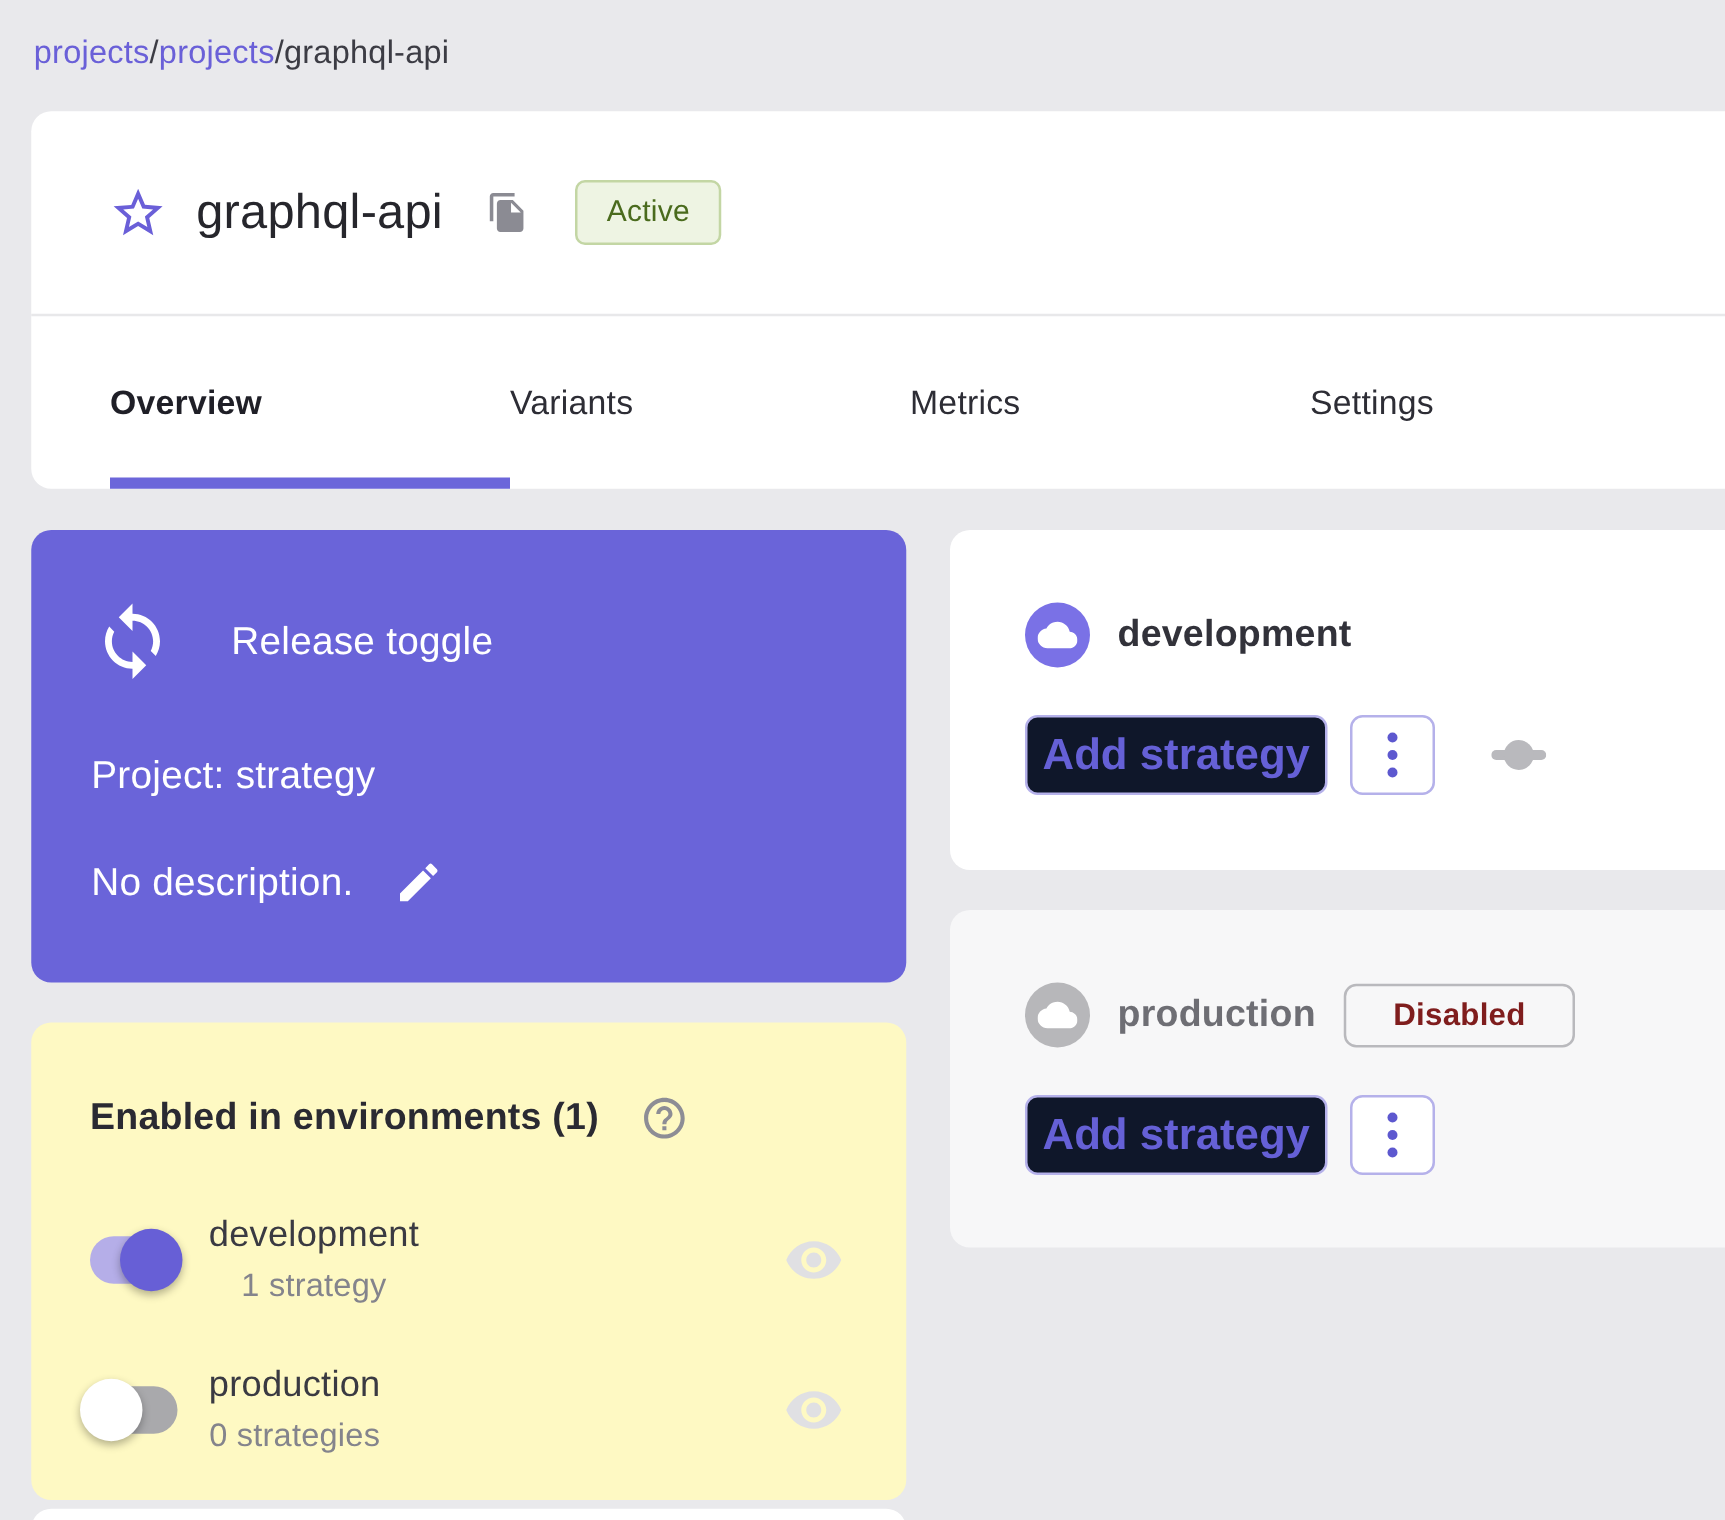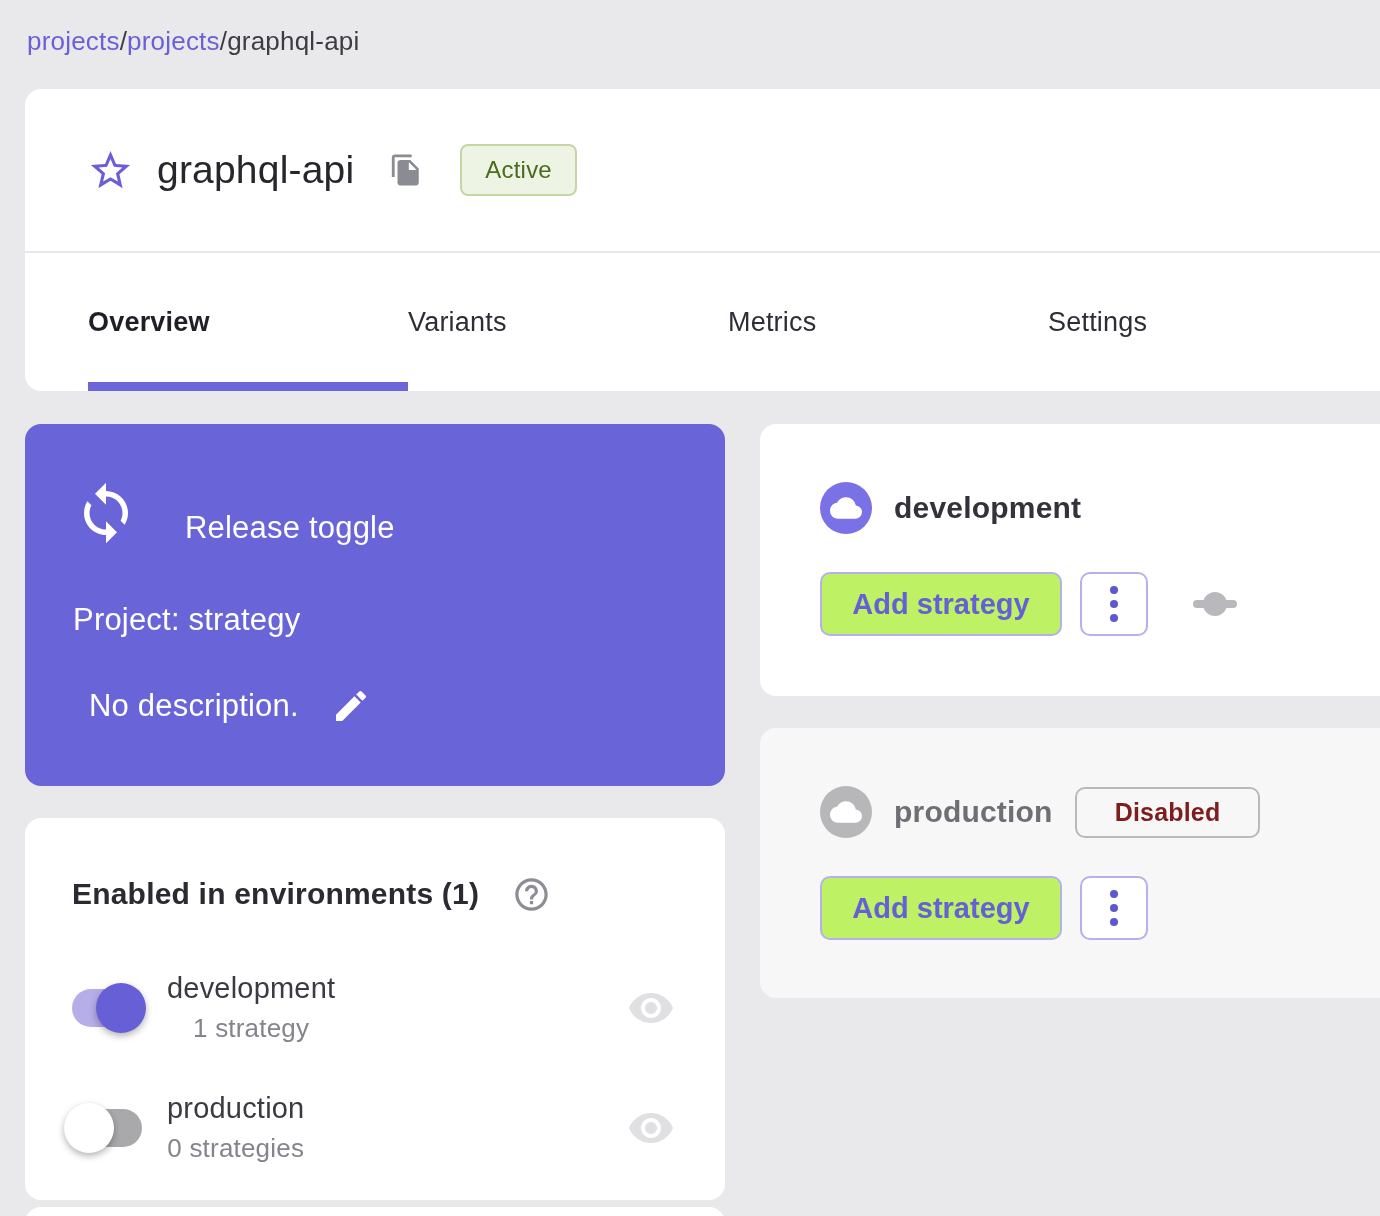--- a/index.html
+++ b/index.html
@@ -49,24 +49,24 @@
   .main-row{display:flex;padding-left:25px;gap:35px;align-items:flex-start;}
   .col-left{width:700px;flex:0 0 700px;}
   .col-right{flex:1;min-width:0;}
 
   
   .toggle-card{
     margin-top:33px;height:362px;border-radius:16px;
     background:#6a64d9;color:#ffffff;
     padding:56px 0 0 48px;box-sizing:border-box;
   }
-  .toggle-type-row{display:flex;align-items:flex-end;gap:46px;}
+  .toggle-type-row{display:flex;align-items:center;gap:46px;}
   .toggle-type-label{font-size:31px;}
   .toggle-project{margin-top:56px;font-size:31px;}
-  .toggle-desc-row{margin-top:46px;display:flex;align-items:center;gap:30px;margin-left:16px;}
+  .toggle-desc-row{margin-top:46px;display:flex;align-items:center;gap:30px;}
   .toggle-desc{font-size:31px;}
   .edit-btn{width:44px;height:44px;display:flex;align-items:center;justify-content:center;cursor:pointer;}
 
   
   .env-card{
     border-radius:16px 0 0 16px;box-sizing:border-box;
     padding:58px 0 0 60px;
   }
   .env-card.dev{margin-top:33px;height:272px;background:#ffffff;}
   .env-card.prod{margin-top:32px;height:270px;background:#f7f7f8;}
@@ -79,35 +79,35 @@
   .env-avatar.gray{background:#b7b7ba;}
   .env-name{margin-left:22px;font-size:30px;font-weight:bold;color:#32323a;}
   .env-name.muted{color:#6e6e74;}
   .disabled-badge{
     margin-left:22px;border:2px solid #b9b9bd;border-radius:10px;
     color:#7f1d1d;font-size:25px;font-weight:bold;padding:9px 38px;background:transparent;
   }
   .env-actions{margin-top:38px;display:flex;align-items:center;}
   .add-strategy-btn{
     width:242px;height:64px;box-sizing:border-box;
-    border:2px solid #b5b1ea;border-radius:10px;background:#bef264;
-    color:#6560d6;font-size:29px;font-weight:bold;
+    border:2px solid #b5b1ea;border-radius:10px;background:#0f172a;
+    color:#6560d6;font-size:35px;font-weight:bold;
     display:flex;align-items:center;justify-content:center;cursor:pointer;
   }
   .kebab-btn{
     margin-left:18px;width:68px;height:64px;box-sizing:border-box;
     border:2px solid #b5b1ea;border-radius:10px;background:#ffffff;
     display:flex;flex-direction:column;align-items:center;justify-content:center;gap:6px;cursor:pointer;
   }
   .kebab-dot{width:8px;height:8px;border-radius:50%;background:#5d58cf;}
   .strategy-marker{margin-left:45px;display:flex;align-items:center;}
 
   
   .summary-card{
-    margin-top:32px;height:382px;background:#ffffff;border-radius:16px;
+    margin-top:32px;height:382px;background:#fef9c3;border-radius:16px;
     padding:56px 0 0 47px;box-sizing:border-box;
   }
   .summary-head{display:flex;align-items:center;gap:32px;}
   .summary-title{font-size:30px;font-weight:bold;color:#2a2a32;}
   .help-btn{width:40px;height:40px;display:flex;align-items:center;justify-content:center;cursor:pointer;}
   .summary-row{display:flex;align-items:center;margin-top:58px;padding-right:50px;}
   .summary-row + .summary-row{margin-top:48px;}
   .switch{width:70px;height:38px;border-radius:19px;position:relative;flex:0 0 70px;cursor:pointer;}
   .switch.on{background:#b5aee8;}
   .switch.off{background:#a9a9ac;}

